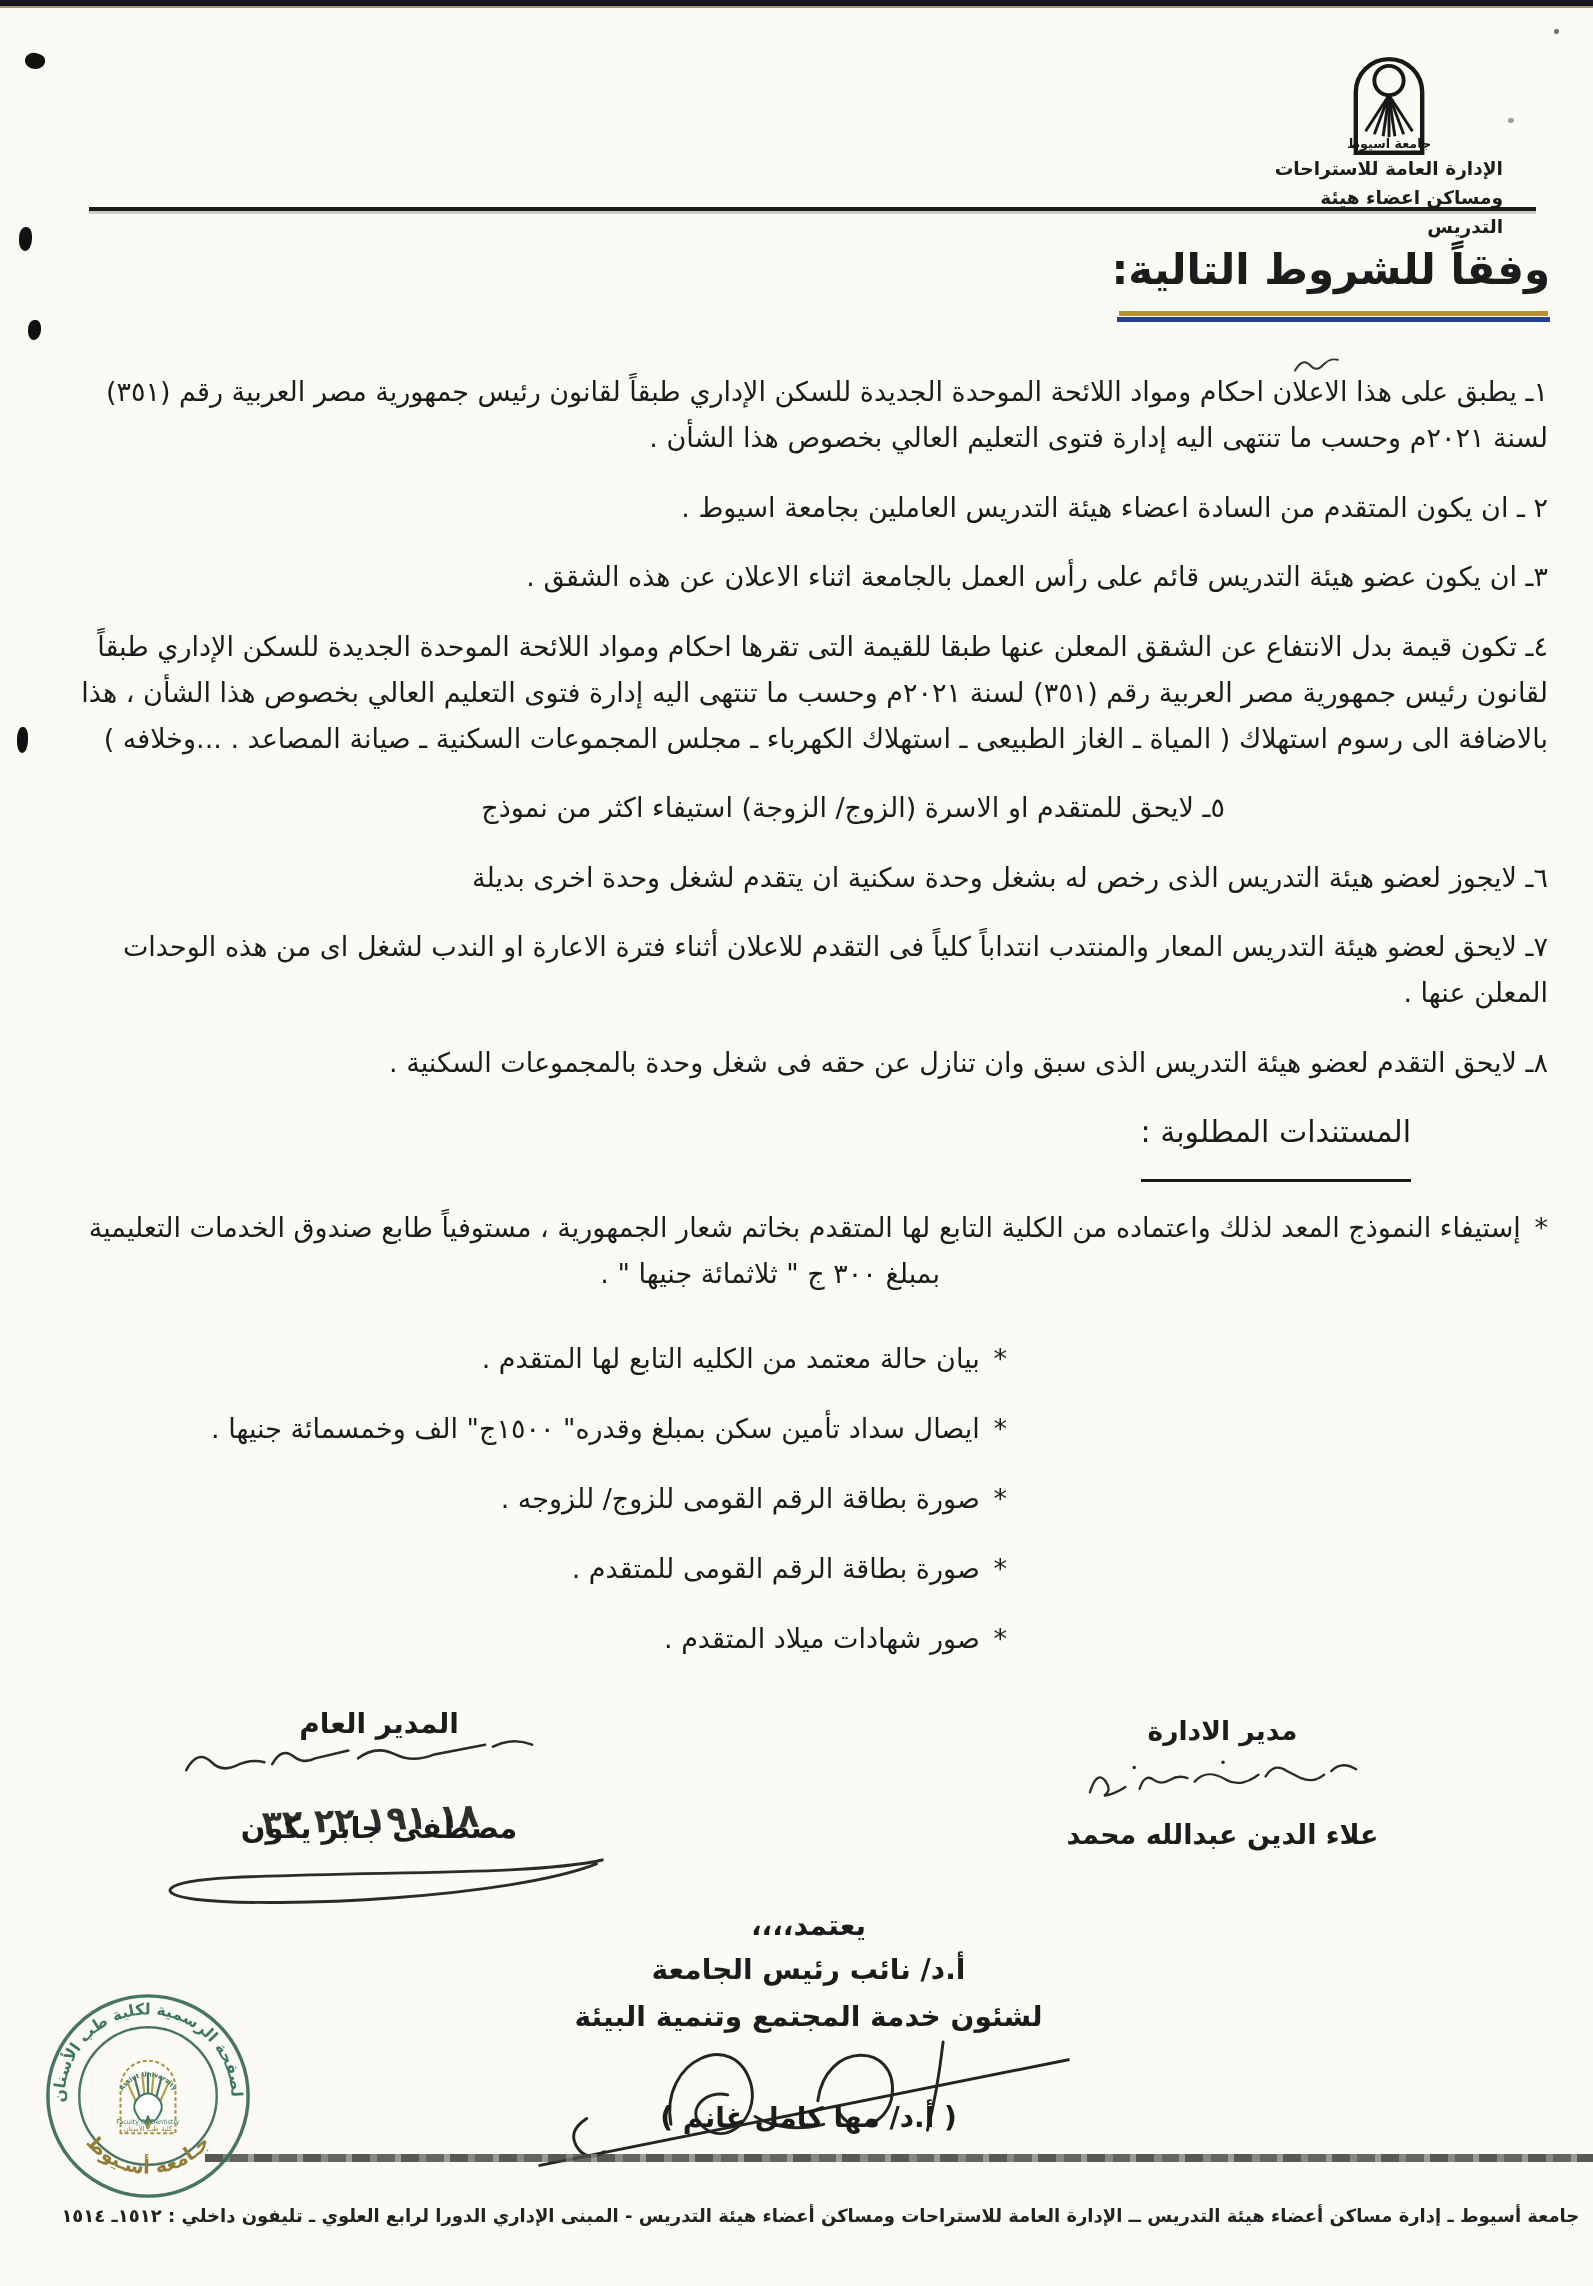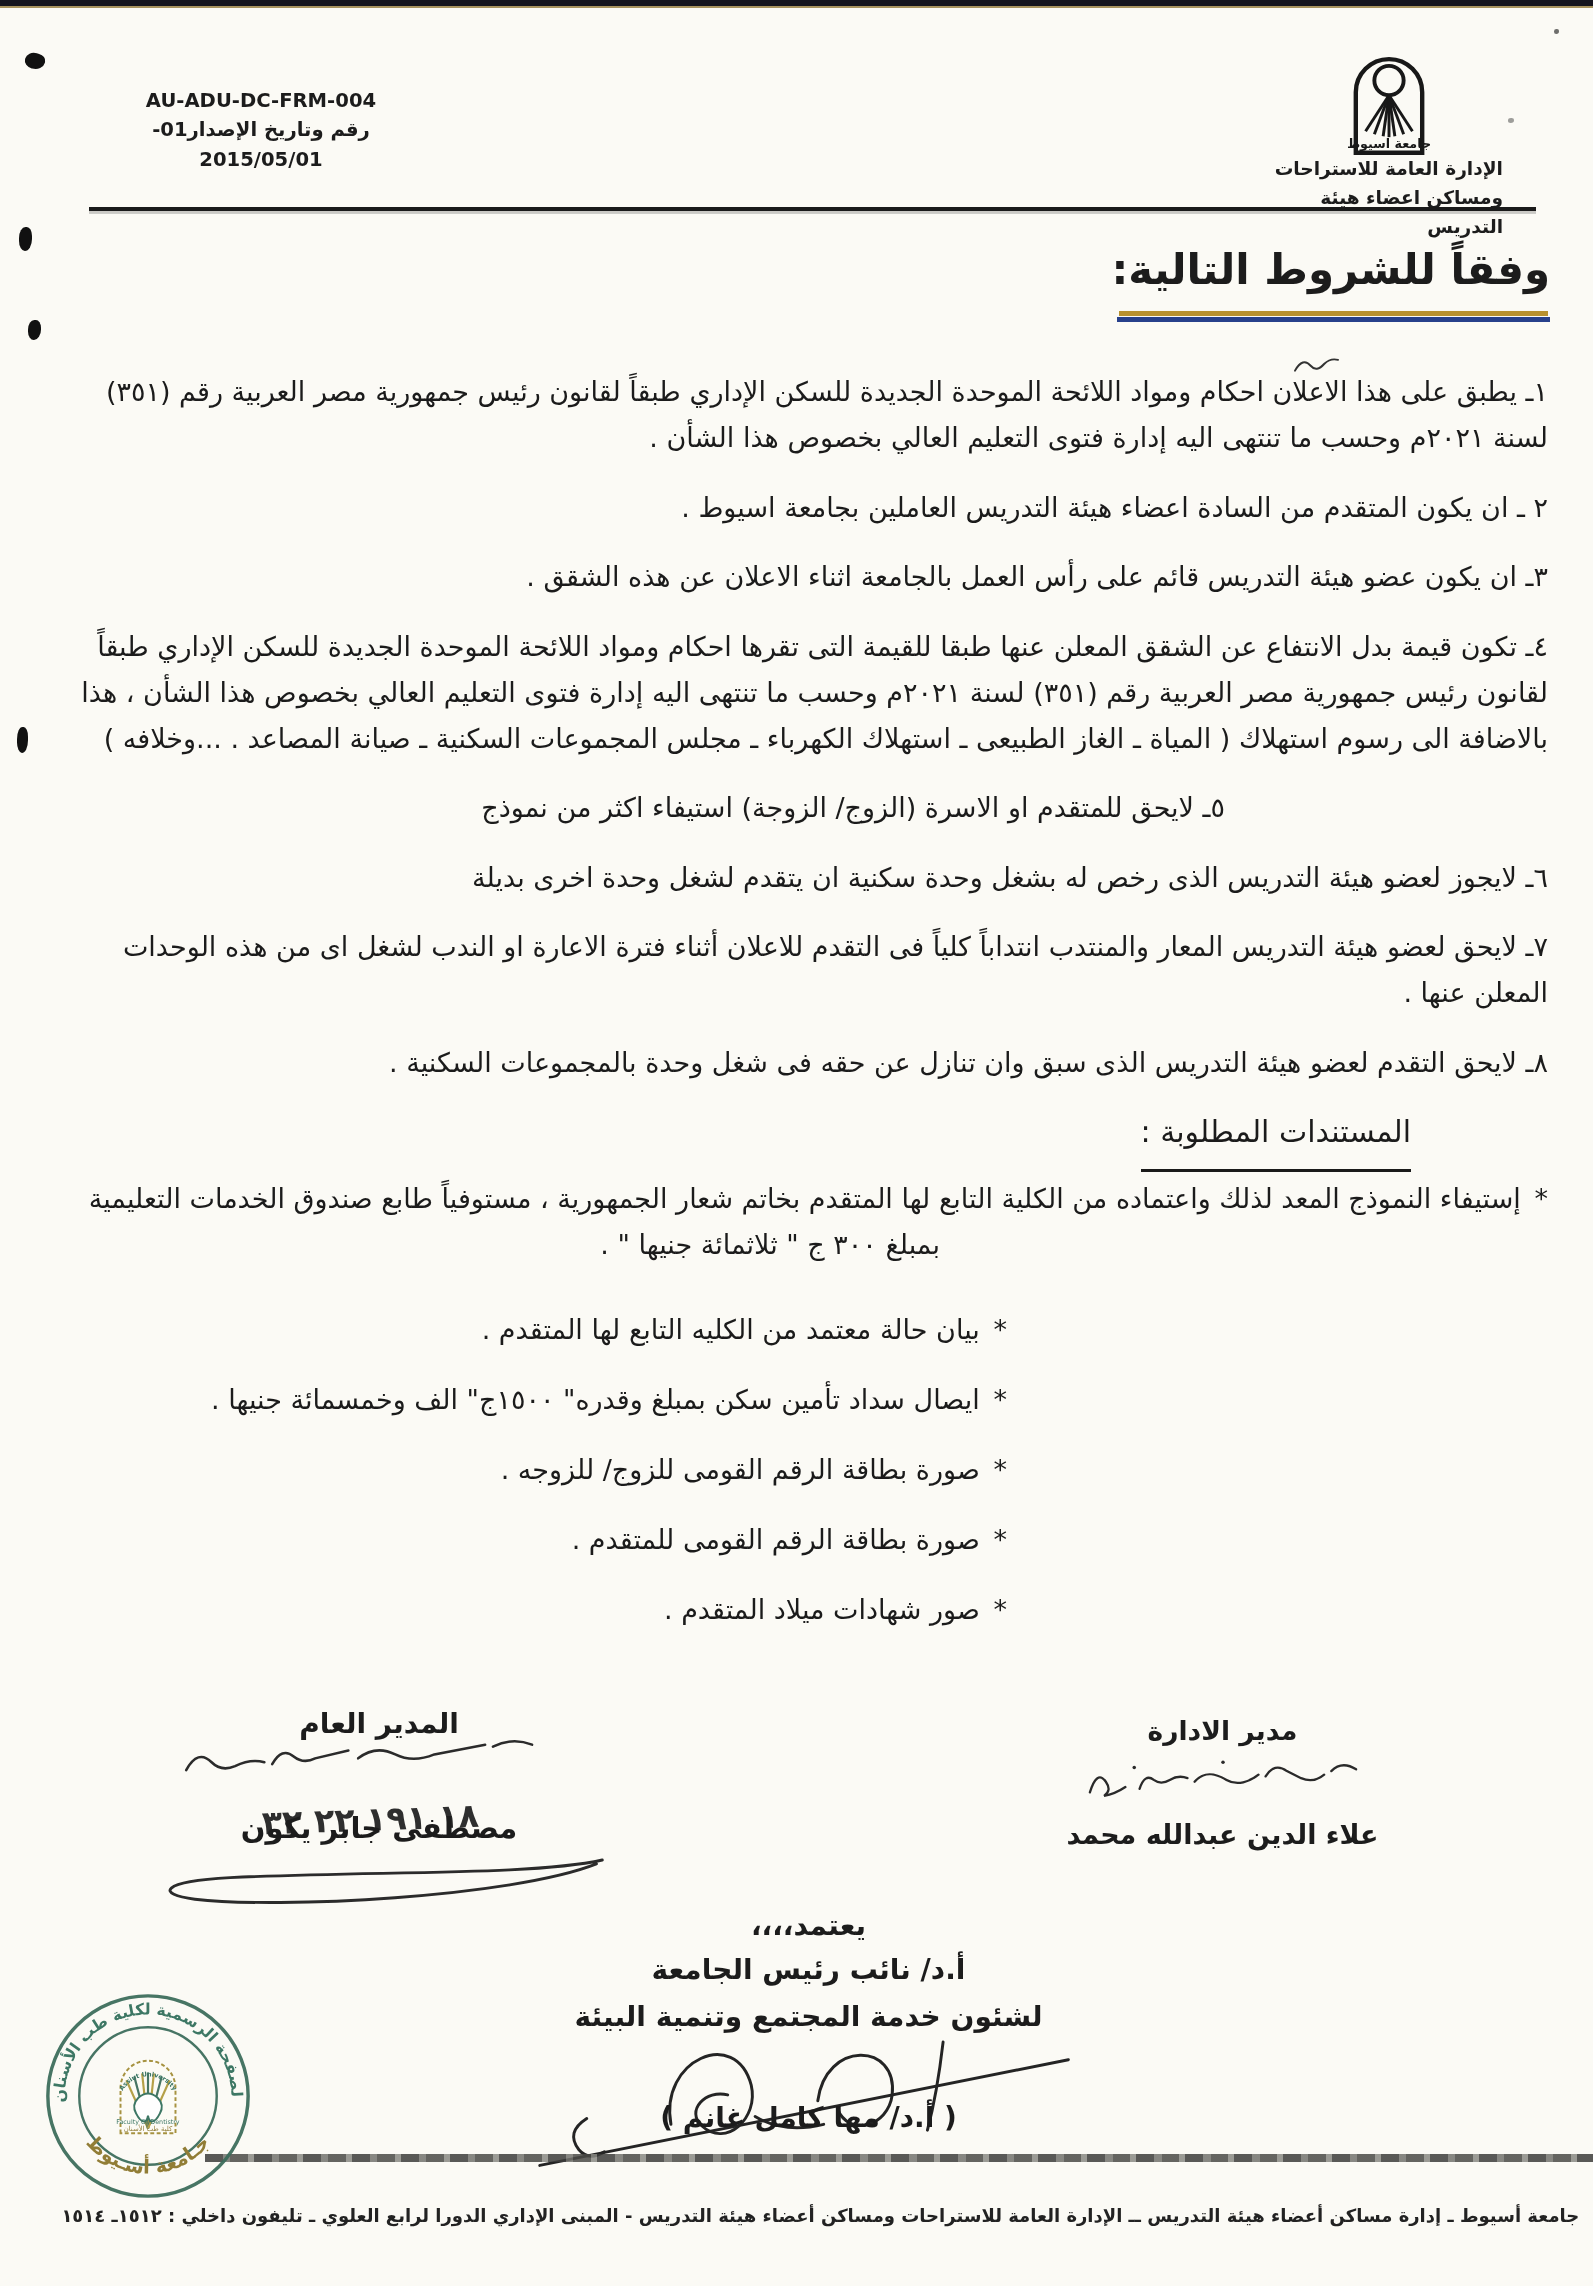--- a/index.html
+++ b/index.html
@@ -29,22 +29,22 @@
   .doc-title{position:absolute;top:245px;right:43px;font-size:42px;font-weight:800;}
   .title-underline{position:absolute;height:4.9px;}
   .tu-gold{top:311px;right:45px;width:429px;background:#b8912f;}
   .tu-blue{top:317px;right:43px;width:433px;background:#27408b;}
 
   
   .body-flow{position:absolute;top:369px;right:45px;left:55px;font-size:27px;
              font-weight:400;line-height:46px;text-align:right;color:#1b1b1b;}
   .cond{margin-bottom:23.5px;}
   .c5{margin-right:323px;}
-  .docs-heading{width:max-content;border-bottom:3.9px solid #1a1a1a;padding-bottom:14px;
-                font-size:30px;margin:2px 137px 4px 0;}
+  .docs-heading{width:max-content;border-bottom:3.9px solid #1a1a1a;padding-bottom:24px;
+                font-size:30px;margin:2px 137px 23px 0;}
   .doc{position:relative;}
   .doc-first{padding-right:608px;text-indent:-608px;margin-bottom:39px;}
   .doc-rest{margin-right:541px;margin-bottom:20.6px;margin-top:24px;}
   .star{display:inline-block;margin-left:13.7px;text-indent:0;}
 
   
   .sig{position:absolute;text-align:center;font-weight:700;}
   .sig-title{font-size:26.5px;}
   .sig-name{font-size:27px;}
   .sig-admin{top:1715px;right:204px;width:333px;}
@@ -75,24 +75,20 @@
 <div class="page">
 
   <div class="scan-top-band"></div>
   <div class="speck s1"></div>
   <div class="speck s2"></div>
   <div class="speck s3"></div>
   <div class="speck s4"></div>
   <div class="speck s5"></div>
   <div class="speck s6"></div>
 
-  <div class="form-code">
-    <div dir="ltr">AU-ADU-DC-FRM-004</div>
-    <div dir="rtl">رقم وتاريخ الإصدار01-2015/05/01</div>
-  </div>
 
   <div class="uni-logo">
     <svg width="82" height="108" viewBox="0 0 84 110">
       <path d="M8,106 V44 A34,34 0 0 1 76,44 V106 Z" fill="none" stroke="#181818" stroke-width="4.5"></path>
       <circle cx="42" cy="32" r="15" fill="none" stroke="#181818" stroke-width="4"></circle>
       <g stroke="#181818" stroke-width="3">
         <path d="M42,47 L18,84"></path>
           <path d="M42,47 L27,87"></path>
           <path d="M42,47 L36,89"></path>
         <path d="M42,47 L42,90"></path>

